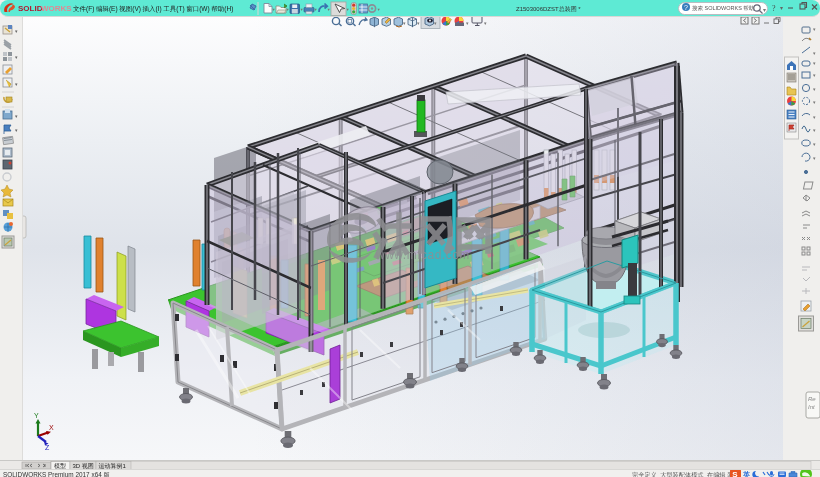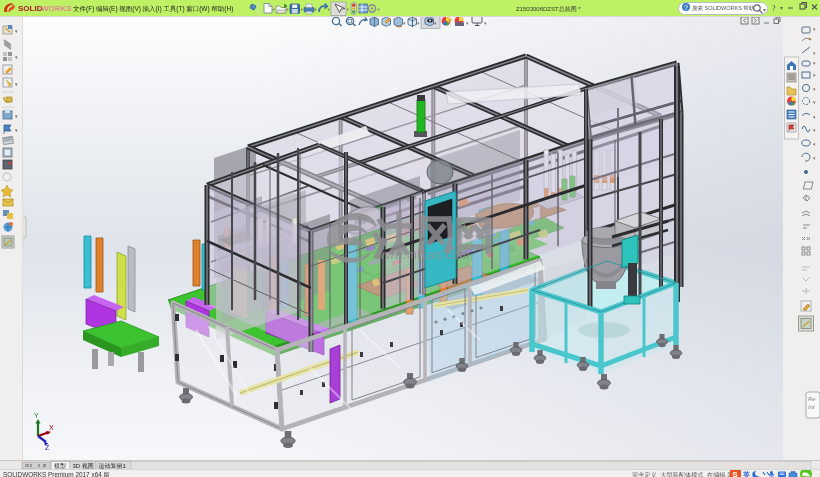--- a/index.html
+++ b/index.html
@@ -1,16 +1,16 @@
 <!DOCTYPE html>
 <html><head><meta charset="utf-8">
 <style>
 html,body{margin:0;padding:0;}
 body{width:820px;height:477px;overflow:hidden;font-family:"Liberation Sans",sans-serif;position:relative;background:#f0efed;}
-#topbar{position:absolute;left:0;top:0;width:820px;height:16px;background:#bef264;border-bottom:1px solid #d9d8d6;}
+#topbar{position:absolute;left:0;top:0;width:820px;height:16px;background:#5eead4;border-bottom:1px solid #d9d8d6;border-radius:8px;}
 #leftstrip{position:absolute;left:0;top:17px;width:22px;height:443px;background:#f0efed;border-right:1px solid #dddcda;}
 #rightstrip{position:absolute;left:783px;top:17px;width:37px;height:443px;background:#f0efed;}
 #viewport{position:absolute;left:23px;top:17px;width:760px;height:443px;background:linear-gradient(to right, rgba(255,255,255,0) 30%, rgba(185,192,208,0.30) 100%),linear-gradient(to bottom, #fdfdfe 0%, #ecEFf3 28%, #dfe3ea 52%, #f0f2f6 82%, #f6f7f9 100%);}
 #tabbar{position:absolute;left:0;top:460px;width:820px;height:9px;background:#ebe9e7;border-top:1px solid #c9c8c6;}
 #statusbar{position:absolute;left:0;top:469px;width:820px;height:8px;background:#f1f0ee;border-top:1px solid #d8d7d5;font-size:6px;color:#444;}
 .t{position:absolute;white-space:nowrap;}
 </style></head>
 <body>
 <div id="viewport"></div>
 <svg id="overlays" width="820" height="477" viewBox="0 0 820 477" style="position:absolute;left:0;top:0;">

